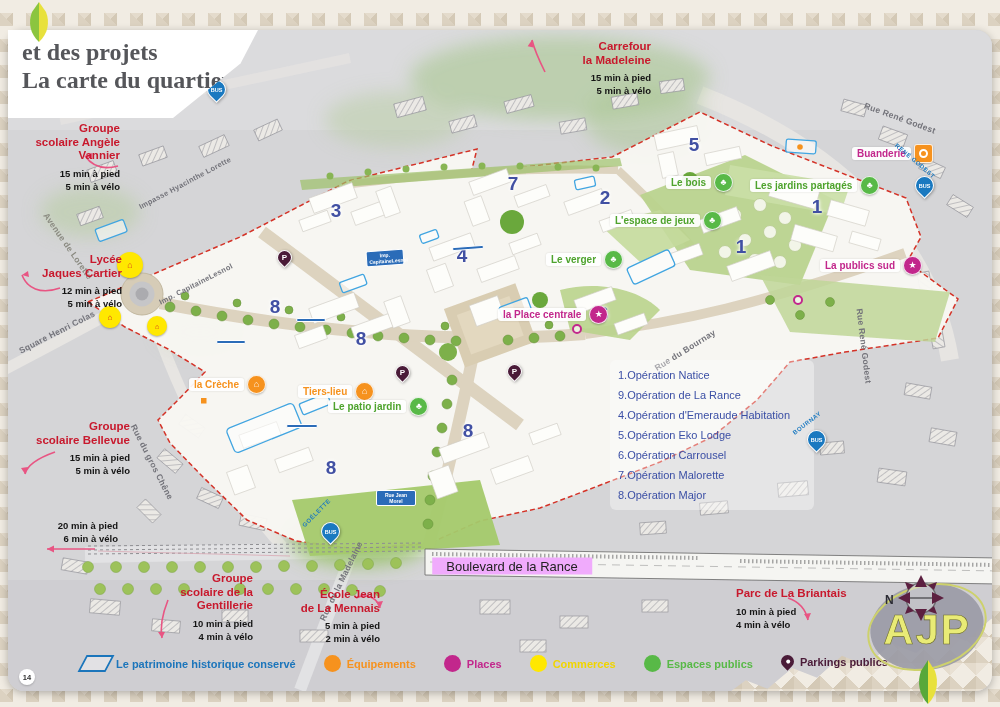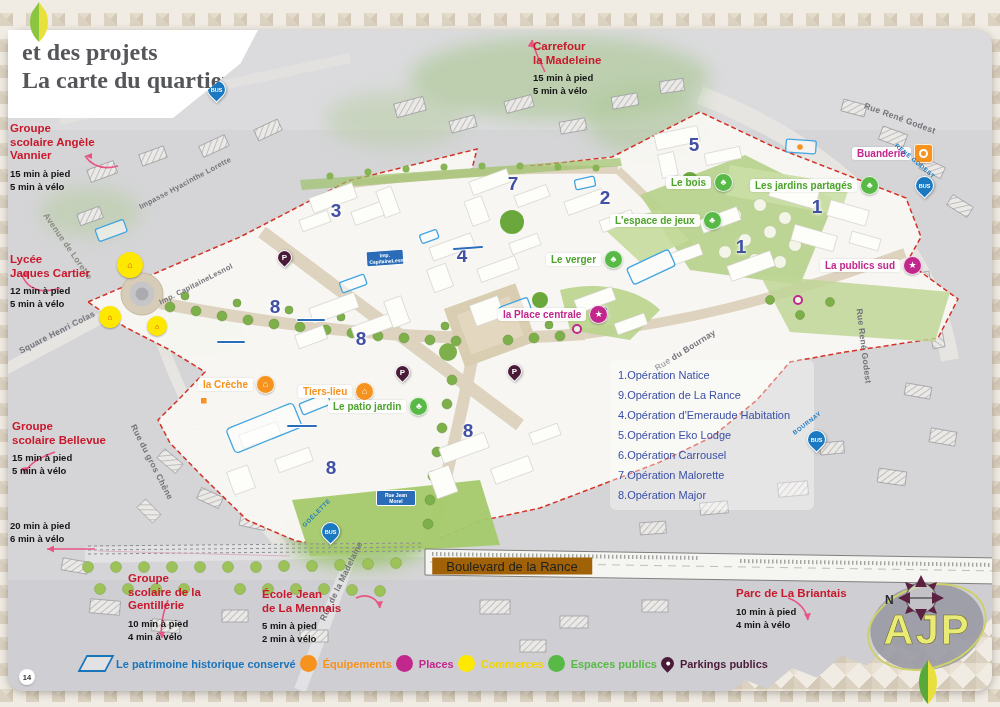--- a/index.html
+++ b/index.html
@@ -24,21 +24,21 @@
          linear-gradient(45deg,#dcd2c1 25%,transparent 25%),
          linear-gradient(-45deg,#d4c9b6 25%,transparent 25%),
          linear-gradient(45deg,transparent 75%,#e4dbcc 75%),
          linear-gradient(-45deg,transparent 75%,#e9e1d4 75%);
        background-size:26px 26px;
        clip-path:polygon(0 100%,3% 88%,10% 93%,18% 78%,25% 85%,33% 68%,41% 76%,49% 58%,57% 66%,65% 48%,73% 56%,81% 38%,89% 46%,97% 28%,100% 24%,100% 100%);}
   .banner{position:absolute;left:8px;top:30px;width:250px;height:88px;background:#fff;z-index:9;
         clip-path:polygon(0 0,100% 0,93% 38%,66% 100%,0 100%);}
   .title{margin:8px 0 0 14px;font-family:"Liberation Serif","DejaVu Serif",serif;
         font-weight:bold;color:#55565a;font-size:24px;line-height:28px;}
-  .poi{position:absolute;text-align:left;z-index:8;}
+  .poi{position:absolute;text-align:right;z-index:8;}
   .poi .nm span{display:block;color:#c8192d;font-weight:bold;font-size:11.5px;line-height:13.5px;}
   .poi .tm{margin-top:4px;}
   .poi .tm span{display:block;color:#151515;font-weight:bold;font-size:9.5px;line-height:13px;}
   .poi.al{text-align:left;}
   .ops{position:absolute;left:610px;top:360px;width:188px;padding:5px 8px;z-index:6;
        background:rgba(255,255,255,.38);border-radius:6px;}
   .ops div{color:#3b4fa5;font-weight:normal;font-size:11px;line-height:20px;white-space:nowrap;}
   .pl{position:absolute;display:flex;align-items:center;gap:3px;z-index:6;}
   .pl .t{background:rgba(255,255,255,.93);padding:1px 5px;border-radius:3px;
          font-weight:bold;font-size:10px;white-space:nowrap;box-shadow:0 0 2px rgba(0,0,0,.15);}
@@ -50,36 +50,36 @@
   .c-org .t{color:#f6921e}.c-org .ic{background:#f6921e}
   .c-buand .t{color:#c2278c}
   .washer{width:17px;height:17px;background:#f6921e;border-radius:3px;position:relative;
           border:1px solid rgba(255,255,255,.85);box-shadow:0 1px 2px rgba(0,0,0,.25);flex:0 0 auto;}
   .washer::after{content:"";position:absolute;inset:4px;border:2px solid #fff;border-radius:50%;}
   .num{position:absolute;color:#4150a3;font-weight:bold;font-size:19px;z-index:5;
        transform:translate(-50%,-50%);text-shadow:0 0 3px #fff,0 0 4px #fff;}
   .st{position:absolute;color:#73737a;font-weight:bold;font-size:8.5px;white-space:nowrap;z-index:4;
       transform:translate(-50%,-50%) rotate(var(--r,0deg));letter-spacing:.3px;}
   .st-bld{position:absolute;z-index:5;transform:translate(-50%,-50%);color:#222;font-size:13px;
-      background:#a16207;padding:1px 14px;white-space:nowrap;}
+      background:#f0abfc;padding:1px 14px;white-space:nowrap;}
   .sign{position:absolute;background:#2b6cb8;border:1px solid #fff;border-radius:2px;color:#fff;
       font-size:5px;font-weight:bold;text-align:center;line-height:6px;padding:1px 2px;z-index:5;}
   .pin{position:absolute;width:17px;height:17px;border-radius:50% 50% 50% 0;
       transform:rotate(-45deg);z-index:7;border:1.5px solid #fff;box-shadow:0 1px 3px rgba(0,0,0,.35);}
   .pin>span{transform:rotate(45deg);color:#fff;font-weight:bold;width:100%;height:100%;
       display:flex;align-items:center;justify-content:center;}
   .pin-bus{background:#1a79c0;}.pin-bus>span{font-size:5.5px;}
   .pin-park{background:#4a1b38;width:13px;height:13px;}.pin-park>span{font-size:8px;}
   .pin-lbl{position:absolute;color:#1a79c0;font-size:6px;font-weight:bold;z-index:7;
       letter-spacing:.6px;transform:rotate(var(--r,0deg));white-space:nowrap;}
   .ycirc{position:absolute;border-radius:50%;background:#ffe800;z-index:5;
       box-shadow:0 1px 2px rgba(0,0,0,.3);display:flex;align-items:center;justify-content:center;
       color:#d42a20;font-weight:bold;}
   .ring{position:absolute;border:2px solid #c2278c;border-radius:50%;width:6px;height:6px;z-index:6;background:rgba(255,255,255,.7);}
-  .legend{position:absolute;left:82px;top:655px;display:flex;align-items:center;gap:4px;z-index:8;}
+  .legend{position:absolute;left:82px;top:655px;display:flex;align-items:flex-start;gap:28px;z-index:8;}
   .li{display:flex;align-items:center;gap:6px;font-weight:bold;font-size:11px;white-space:nowrap;}
   .dot{width:17px;height:17px;border-radius:50%;flex:0 0 auto;}
   .pgram{width:24px;height:13px;border:2px solid #1b75bb;transform:skewX(-28deg);flex:0 0 auto;background:rgba(255,255,255,.4);}
   .lpin{width:13px;height:13px;border-radius:50% 50% 50% 0;transform:rotate(-45deg);background:#4a1b38;
         position:relative;flex:0 0 auto;}
   .lpin::after{content:"";position:absolute;left:4.5px;top:4.5px;width:4px;height:4px;border-radius:50%;background:#fff;}
   .pageno{position:absolute;left:19px;top:669px;width:16px;height:16px;border-radius:50%;background:#fff;
         z-index:9;display:flex;align-items:center;justify-content:center;font-size:7.5px;font-weight:bold;color:#333;
         box-shadow:0 1px 2px rgba(0,0,0,.2);}
   .arrows{position:absolute;left:0;top:0;z-index:8;pointer-events:none;}
@@ -428,21 +428,21 @@
     <span class="ic">♣</span>
   </div>
   <div class="pl c-mag" style="left:498px;top:305px">
     <span class="t">la Place centrale</span>
     <span class="ic">★</span>
   </div>
   <div class="pl c-mag" style="left:820px;top:256px">
     <span class="t">La publics sud</span>
     <span class="ic">★</span>
   </div>
-  <div class="pl c-org" style="left:198px;top:375px">
+  <div class="pl c-org" style="left:189px;top:375px">
     <span class="t">la Crèche</span>
     <span class="ic">⌂</span>
   </div>
   <div class="pl c-org" style="left:298px;top:382px">
     <span class="t">Tiers-lieu</span>
     <span class="ic">⌂</span>
   </div>
   <div class="pl c-green" style="left:328px;top:397px">
     <span class="t">Le patio jardin</span>
     <span class="ic">♣</span>

